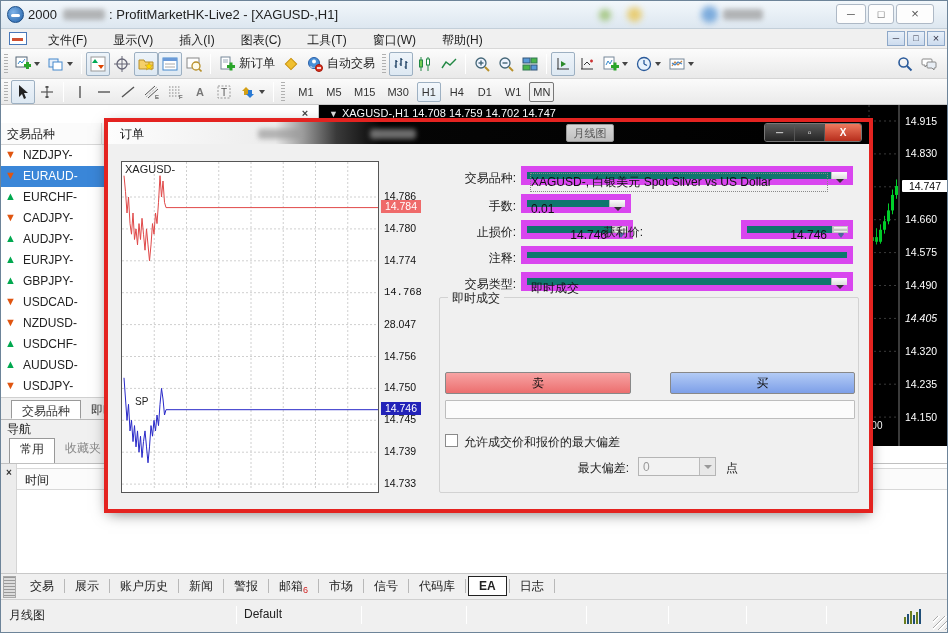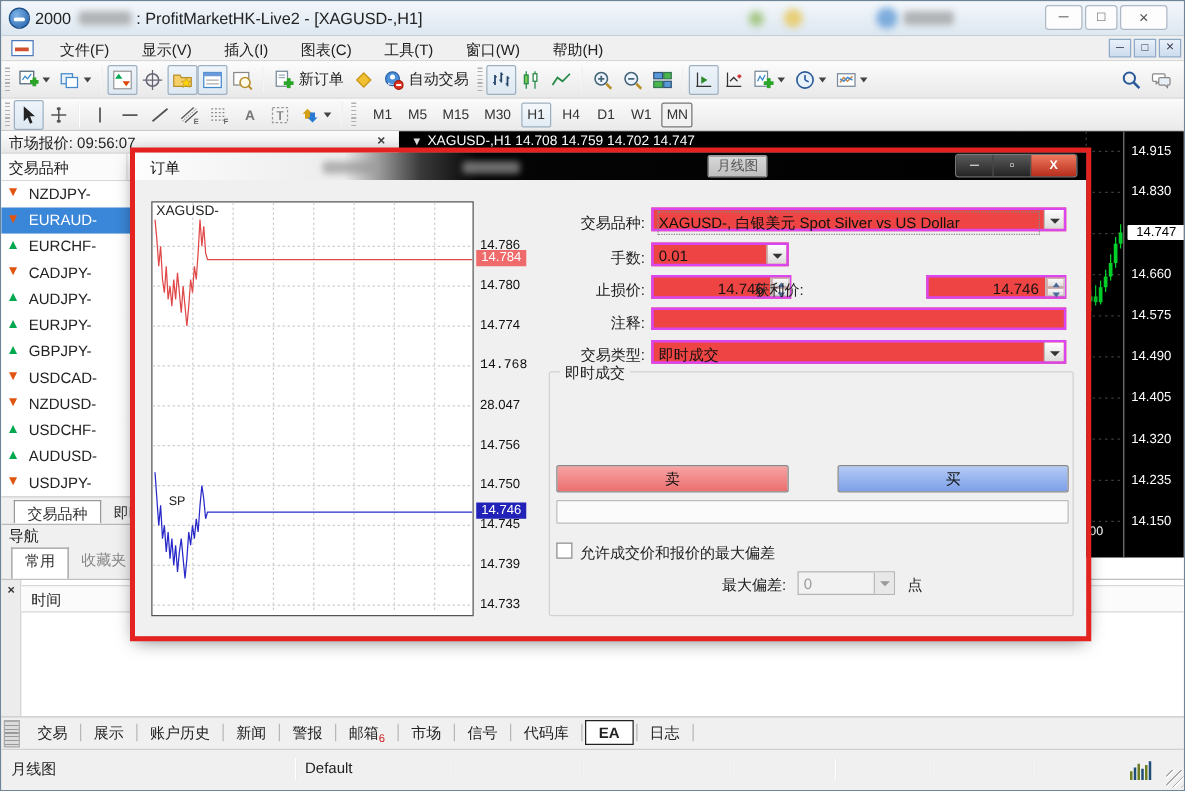--- a/index.html
+++ b/index.html
@@ -93,21 +93,21 @@
   
   #tick-plot{position:absolute;left:13px;top:39px;width:258px;height:332px;background:#fff;border:1px solid #555;}
   #tick-symbol{position:absolute;left:3px;top:1px;font-size:11px;color:#222;}
   #sp-label{position:absolute;left:15px;top:274px;font-size:10px;color:#222;z-index:3;padding-left:12px;}
   .ylab{position:absolute;left:276px;width:42px;font-size:10.5px;color:#111;}
   .price-tag{position:absolute;left:273px;width:40px;height:13px;font-size:10.5px;color:#fff;text-align:center;line-height:13px;z-index:2;}
   #ask-tag{top:80px;background:#ef6a6a;}
   #bid-tag{top:282px;background:#2222b8;}
   
   .flabel{position:absolute;left:313px;width:95px;font-size:12px;color:#222;text-align:right;}
-  .field{position:absolute;background:#ef4444;border:2px solid #d946ef;font-size:12px;color:#111;}
+  .field{position:absolute;background:#0f766e;border:6px solid #d946ef;font-size:12px;color:#111;}
   .field .val{position:absolute;left:4px;top:2px;white-space:nowrap;overflow:hidden;}
   .combo-arrow{position:absolute;right:0;top:0;width:16px;height:100%;background:linear-gradient(#fdfdfd,#dcdcdc);border-left:1px solid #bbb;}
   .combo-arrow:after{content:"";position:absolute;left:4px;top:7px;border-left:4px solid transparent;border-right:4px solid transparent;border-top:4px solid #333;}
   .spin{position:absolute;right:0;top:0;width:15px;height:100%;border-left:1px solid #bbb;}
   .spin .u,.spin .d{position:absolute;left:0;width:15px;height:50%;background:linear-gradient(#fafafa,#dedede);border:1px solid #c5c5c5;}
   .spin .u{top:0;} .spin .d{bottom:0;}
   .spin .u:after{content:"";position:absolute;left:4px;top:3px;border-left:3px solid transparent;border-right:3px solid transparent;border-bottom:4px solid #4a6a9a;}
   .spin .d:after{content:"";position:absolute;left:4px;top:3px;border-left:3px solid transparent;border-right:3px solid transparent;border-top:4px solid #4a6a9a;}
   .num{text-align:right;padding-right:20px;}
   
@@ -473,31 +473,30 @@
           <rect x="576" y="81.02588235294088" width="3" height="8.902352941176346" fill="#00d02a"></rect>
         </svg>
       <div id="chart-header"><span class="tri">▼</span><span>XAGUSD-,H1  14.708 14.759 14.702 14.747</span></div>
       <div id="price-scale">
           <div class="plab" style="top: 9.5px;">14.915</div>
           <div class="plab" style="top: 42.4px;">14.830</div>
           <div class="ptag" style="top: 75.3px;">14.747</div>
           <div class="plab" style="top: 108.2px;">14.660</div>
           <div class="plab" style="top: 141.1px;">14.575</div>
           <div class="plab" style="top: 174px;">14.490</div>
-          <div class="plab" style="top: 206.9px;">14.405</div>
+          <div class="plab" style="top: 206.9px; font-style: italic;">14.405</div>
           <div class="plab" style="top: 239.8px;">14.320</div>
           <div class="plab" style="top: 272.7px;">14.235</div>
           <div class="plab" style="top: 305.6px;">14.150</div>
         </div>
       <div id="time-label">3:00</div>
     </div>
   </div>
 
   <div id="market-watch">
-    <div id="mw-header">市场报价: 09:56:07</div>
     <div id="mw-close">×</div>
     <div id="mw-colheader">交易品种</div>
     <div id="mw-rows">
         <div class="mw-row">
           <span class="arr down">▼</span>
           <span class="sym">NZDJPY-</span>
         </div>
         <div class="mw-row sel">
           <span class="arr down">▼</span>
           <span class="sym">EURAUD-</span>

